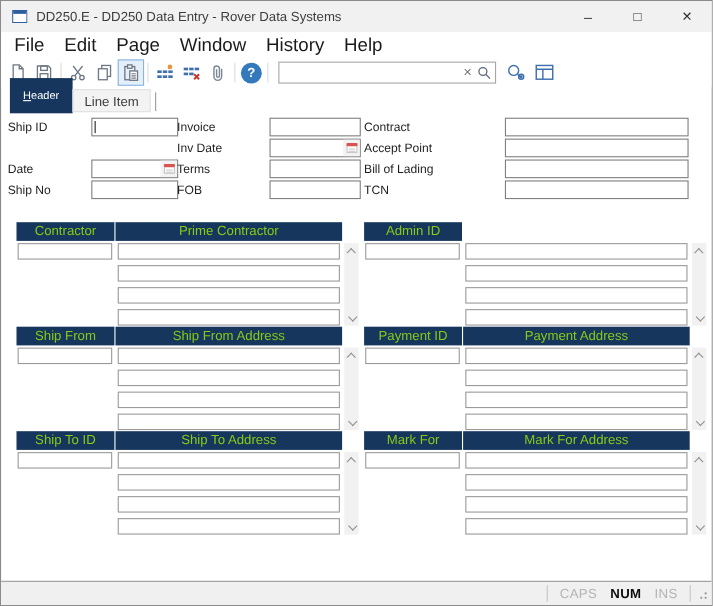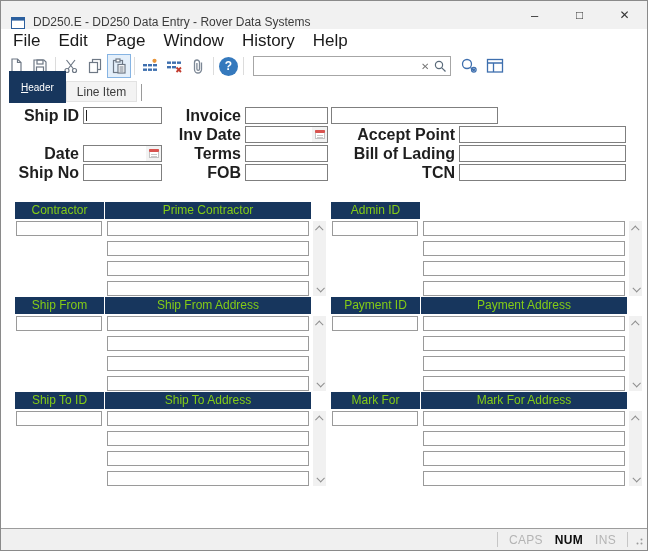--- a/index.html
+++ b/index.html
@@ -1,19 +1,19 @@
 <!DOCTYPE html>
 <html style="--accent: #17365D; --help-blue: #3579BD; --calendar-red: #D9534F; --selected-tool-bg: #E4EFFA; --selected-tool-border: #86B4E3; --status-bg: #F0F0F0;"><head>
 <meta charset="utf-8">
 <style>
   html,body{margin:0;padding:0;background:#d4d4d4;font-family:"Liberation Sans",sans-serif;}
   .window{position:relative;width:648px;height:551px;background:#fff;border:1px solid #8a8a8a;box-sizing:border-box;overflow:hidden;}
 
   
-  .titlebar{position:absolute;top:0;left:0;right:0;height:28px;background:#f1f1f1;display:flex;align-items:flex-end;}
+  .titlebar{position:absolute;top:0;left:0;right:0;height:28px;background:#f1f1f1;display:flex;align-items:center;}
   .appicon{margin:0 8px 0 10px;display:flex;}
   .title{font-size:12px;color:#3c3c3c;flex:1;white-space:nowrap;}
   .wbtn{width:45px;height:28px;display:flex;align-items:center;justify-content:center;font-size:12px;color:#333;background:transparent;border:0;padding:0;}
   .wbtn.min{font-size:13px;}
 
   
   .menubar{position:absolute;top:28px;left:0;right:0;height:24px;background:#fff;display:flex;align-items:center;padding-left:3px;}
   .mitem{padding:3px 9px;font-size:17px;color:#1a1a1a;}
 
   
@@ -30,21 +30,21 @@
   
   .tabbar{position:absolute;top:80px;left:8px;height:22px;display:flex;align-items:flex-end;}
   .tab{height:32px;display:flex;align-items:center;padding:16px 12px;font-size:10px;box-sizing:border-box;}
   .tab.active{background:var(--accent);color:#fff;}
   .tab .accel{text-decoration:underline;}
   .tab.inactive{background:#f3f3f3;color:#3d3d3d;border:1px solid #e2e2e2;height:21px;font-size:12px;padding:1px 10px;margin-bottom:1px;}
   .tabsep{width:1px;height:17px;background:#9a9a9a;margin-left:4px;align-self:center;}
 
   
   .field{position:absolute;display:flex;align-items:center;height:17px;}
-  .flabel{display:inline-block;text-align:right;font-size:16px;color:#1f1f1f;margin-right:4px;white-space:nowrap;font-weight:bold;}
+  .flabel{display:inline-block;text-align:left;font-size:11px;color:#1f1f1f;margin-right:4px;white-space:nowrap;}
   .lw72{width:72px;}.lw80{width:80px;}.lw124{width:124px;}
   .fwrap{position:relative;display:inline-flex;}
   .fin{height:17px;border:1px solid #7f7f7f;box-sizing:border-box;font:12px "Liberation Sans",sans-serif;padding:0 3px;background:#fff;outline:none;}
   .iw79{width:79px;}.iw83{width:83px;}.iw167{width:167px;}
   .caret{position:absolute;left:3px;top:3px;width:1px;height:11px;background:#222;}
   .calbtn{position:absolute;right:1px;top:1px;width:15px;height:15px;border:0;background:#f3f3f3;padding:0;display:flex;align-items:center;justify-content:center;}
   .cal{position:relative;width:10px;height:9px;background:#fff;border:1px solid #c3c3c3;box-sizing:border-box;}
   .caltop{position:absolute;left:-1px;right:-1px;top:-1px;height:3px;background:var(--calendar-red);border-radius:1px;}
   .calline{position:absolute;left:1px;right:1px;height:1px;background:#c9c9c9;}
   .calline.l1{top:4px;}.calline.l2{top:6px;}
@@ -260,20 +260,21 @@
       </span>
   </div>
   <div class="field" style="left:160px;top:163px">
     <label class="flabel lw80">FOB</label>
     <span class="fwrap">
         <input class="fin iw83" value="" style="">
       </span>
   </div>
 
   <div class="field" style="left:330px;top:106px">
+    <label class="flabel lw124">Contract</label>
     <span class="fwrap">
         <input class="fin iw167" value="" style="">
       </span>
   </div>
   <div class="field" style="left:330px;top:125px">
     <label class="flabel lw124">Accept Point</label>
     <span class="fwrap">
         <input class="fin iw167" value="" style="">
       </span>
   </div>

